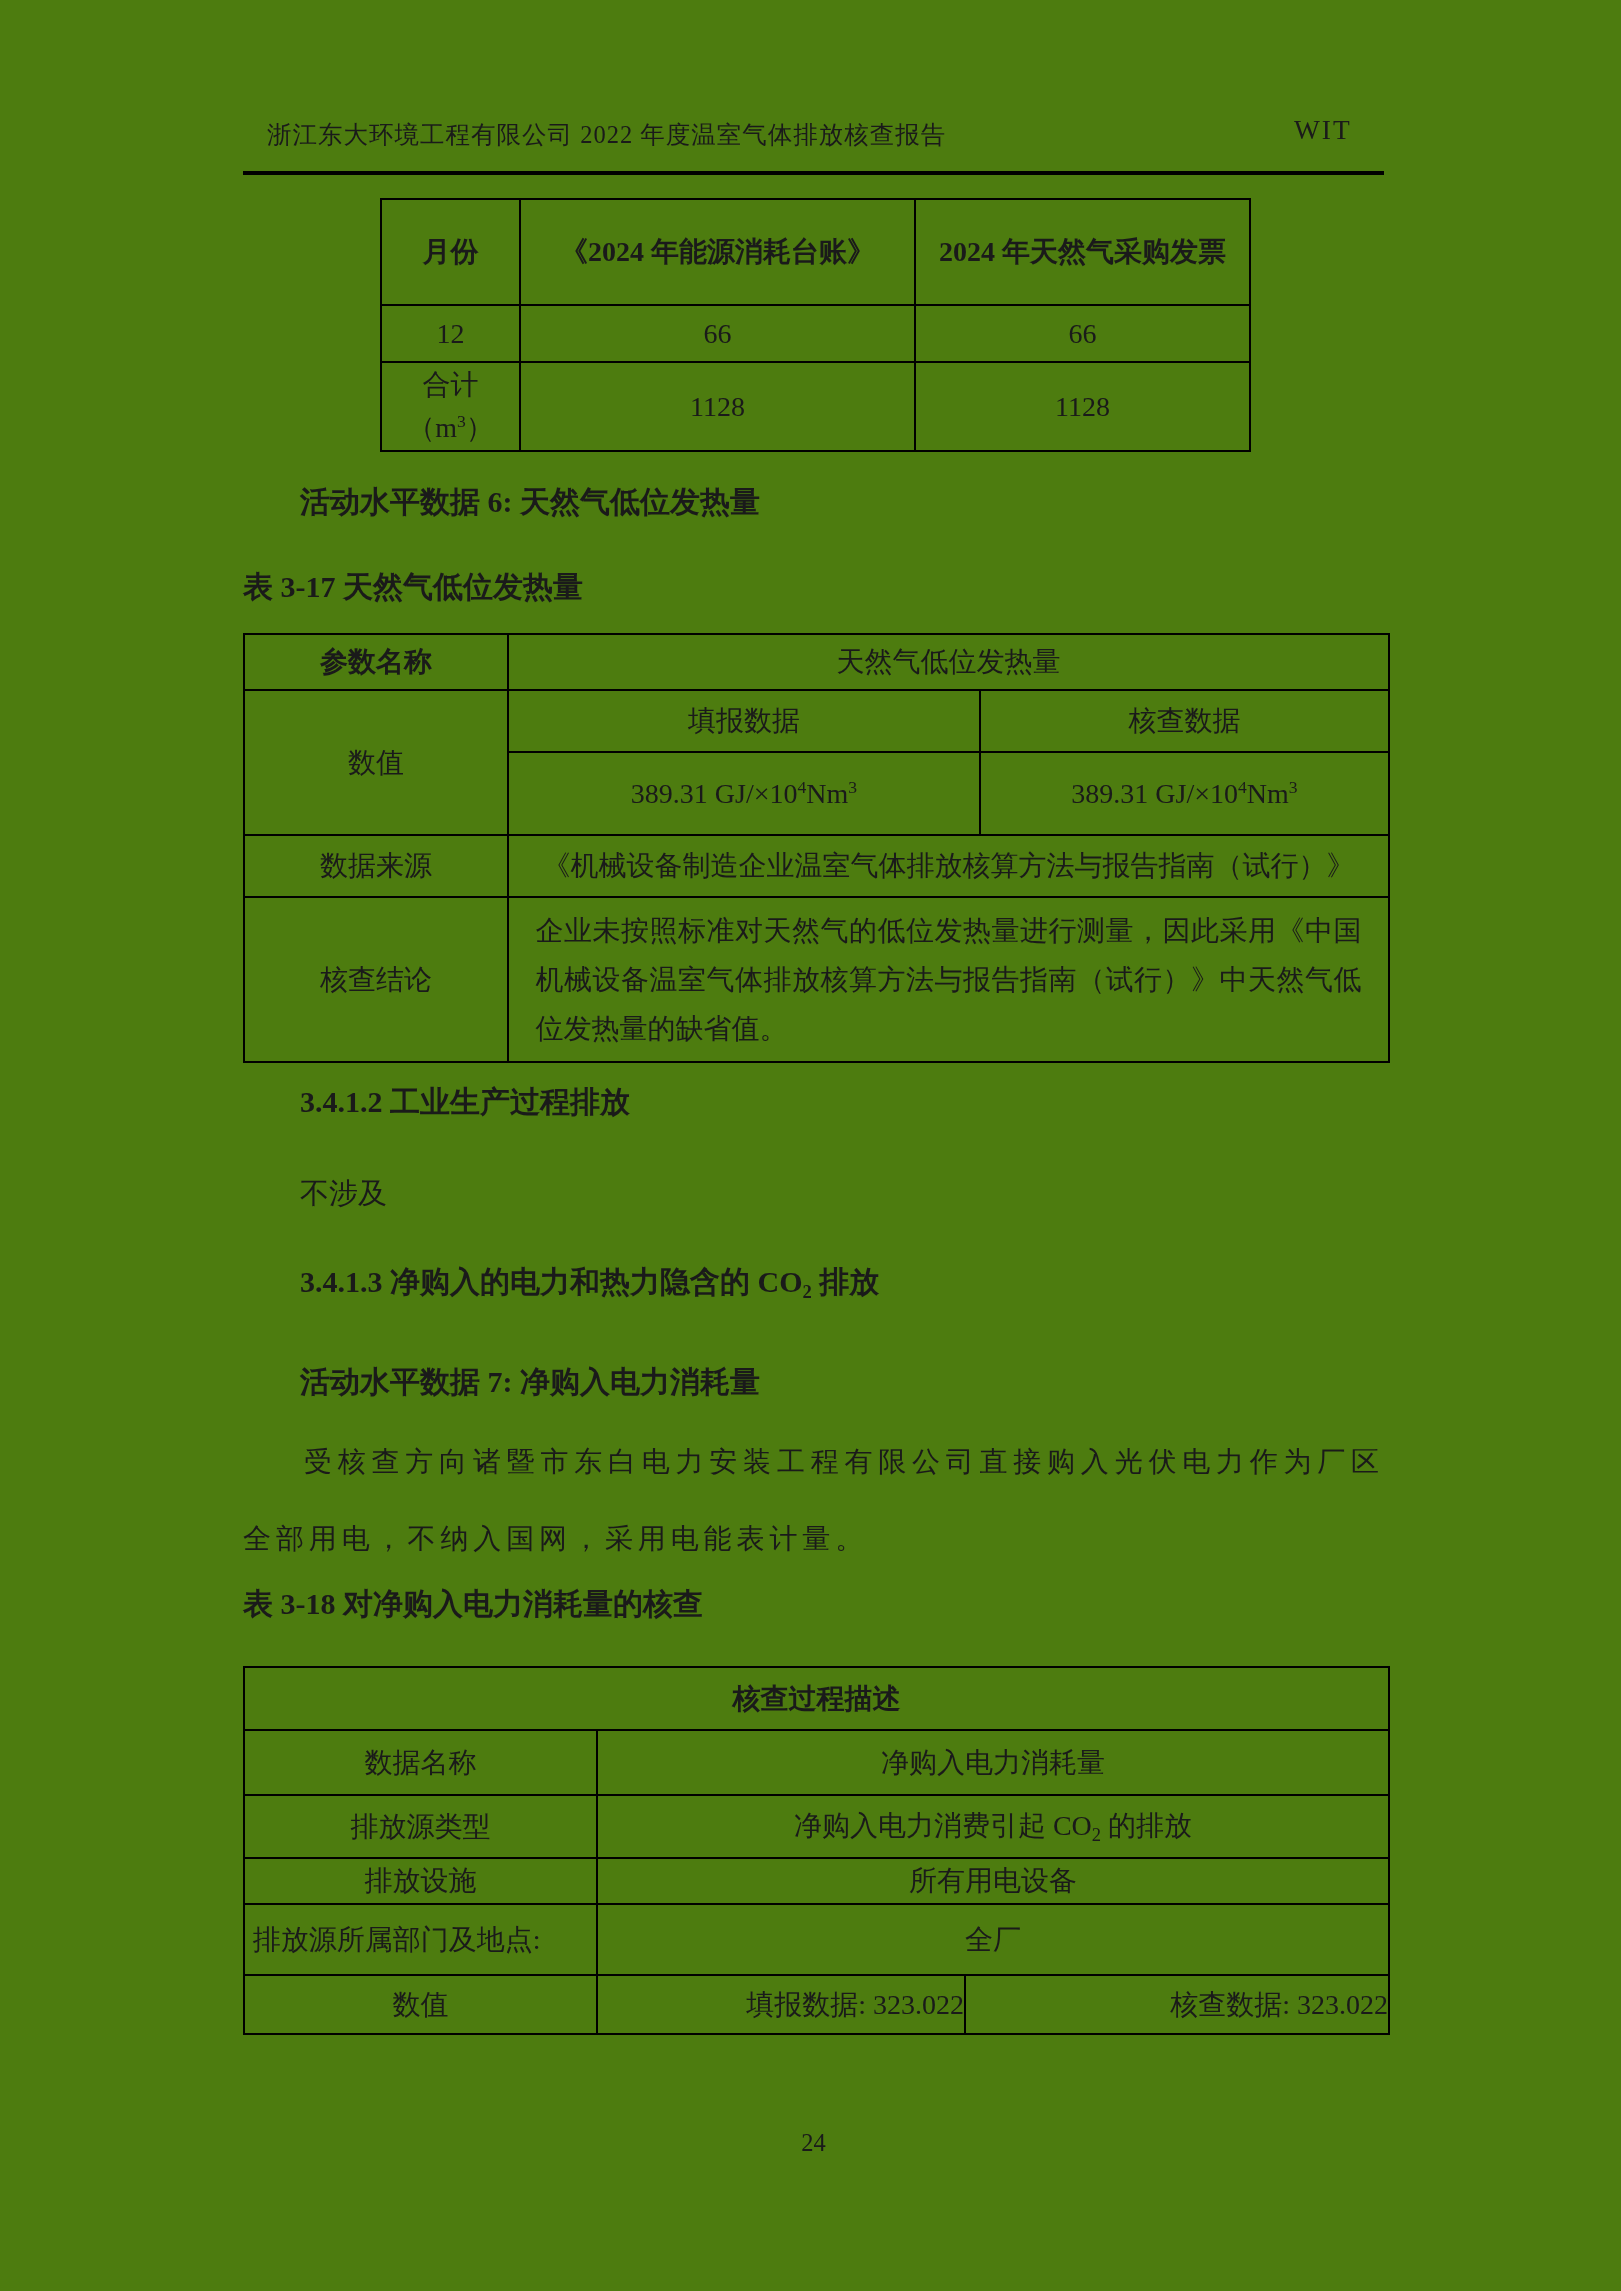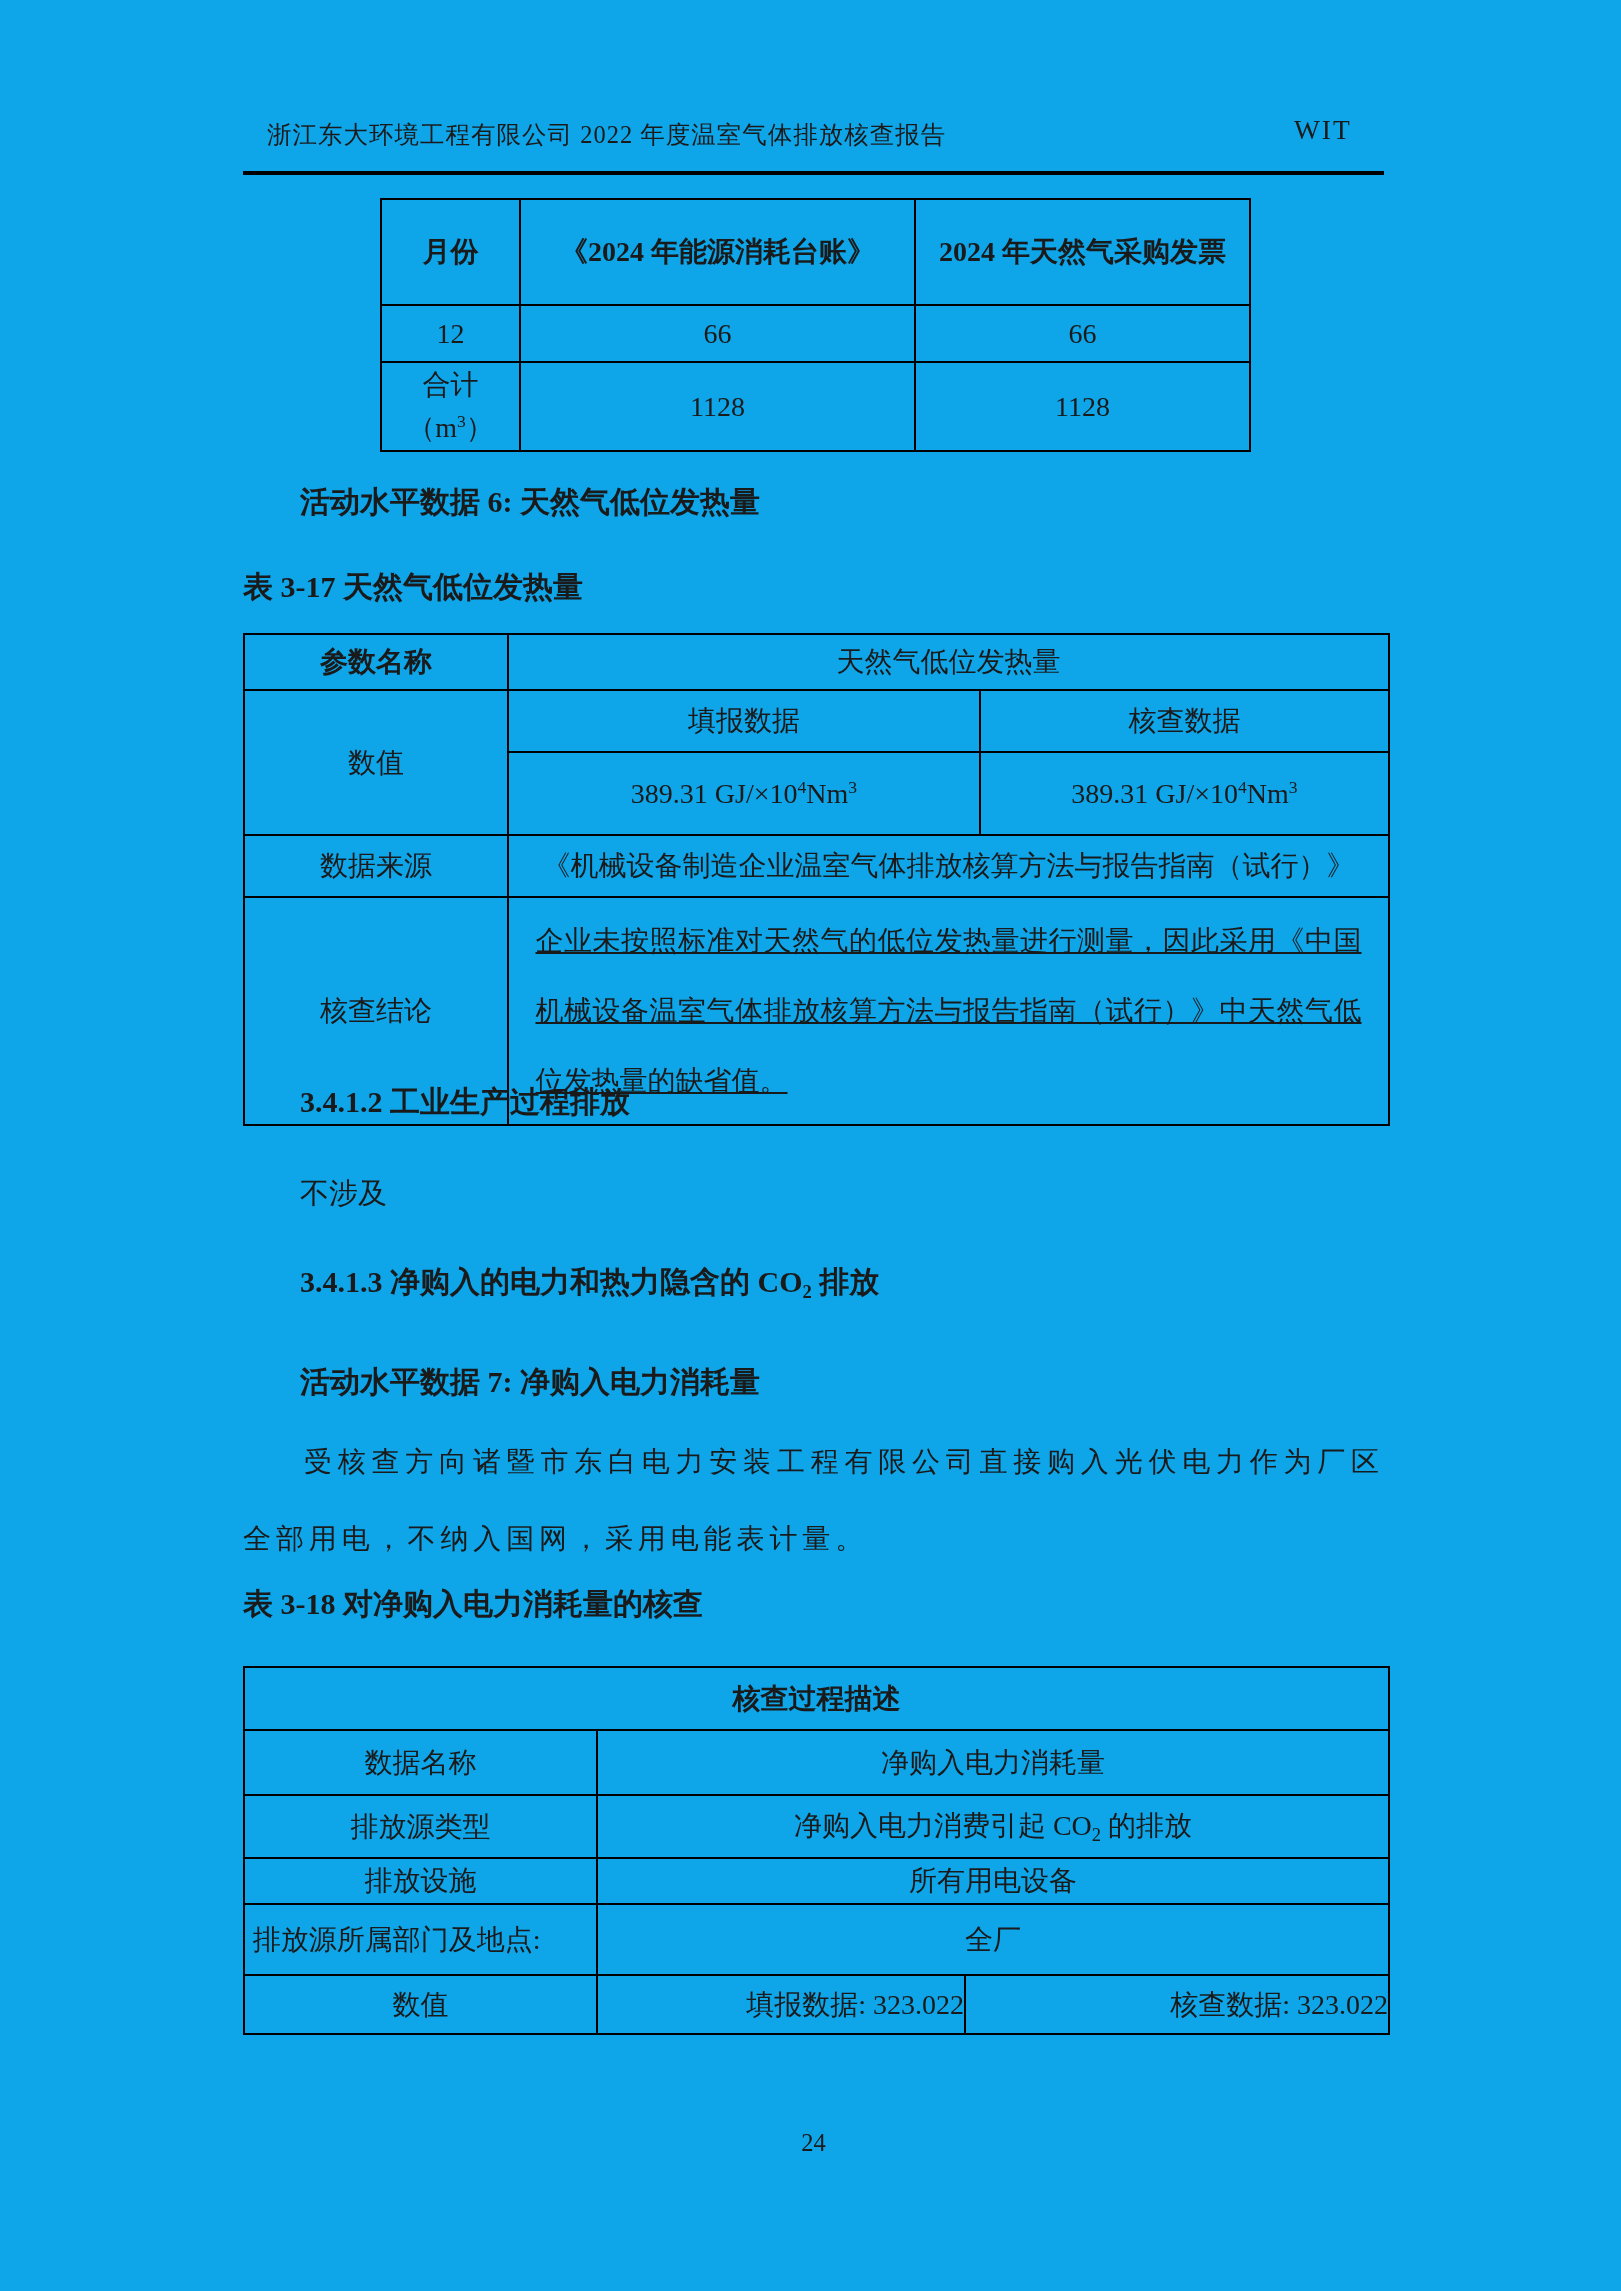--- a/index.html
+++ b/index.html
@@ -1,21 +1,21 @@
 <!DOCTYPE html>
 <html><head>
 <meta charset="utf-8">
 <style>
   * { margin: 0; padding: 0; box-sizing: border-box; }
   html, body { background: #ffffff; }
   .page {
     position: relative;
     width: 1621px;
     height: 2292px;
-    background: #0ea5e9;
+    background: #4d7c0f;
     color: #1a1a1a;
     font-family: "Liberation Serif", "DejaVu Serif", serif;
     overflow: hidden;
   }
   .hdr-title { position: absolute; left: 267px; top: 118px; font-size: 24.5px; letter-spacing: 1px; white-space: nowrap; }
   .hdr-logo  { position: absolute; left: 1294px; top: 115px; font-size: 27.4px; letter-spacing: 2px; }
   .hdr-rule  { position: absolute; left: 243px; top: 171px; width: 1141px; height: 3.9px; background: #000; }
 
   table.doc { border-collapse: collapse; table-layout: fixed; position: absolute; border-radius: 20px; }
   table.doc td {
@@ -34,21 +34,21 @@
   .t1 .hd td { font-weight: bold; }
 
   
   .heading { position: absolute; left: 300px; font-size: 30px; font-weight: bold; white-space: nowrap; }
   .plain   { position: absolute; left: 300px; font-size: 29px; white-space: nowrap; }
   .tbl-title { position: absolute; left: 243px; width: 1141px; text-align: left; font-size: 30px; font-weight: bold; }
 
   
   .t17 { left: 243px; top: 633px; width: 1145px; }
   .t17 .param { font-weight: bold; }
-  .t17 .conclusion { text-align: justify; padding: 7.8px 26.5px; line-height: 70px; text-decoration: underline; }
+  .t17 .conclusion { text-align: justify; padding: 7.8px 26.5px; line-height: 49px; }
 
   
   .para {
     position: absolute; left: 243px; top: 1423px; width: 1141px;
     font-size: 28px; line-height: 77px; text-align: justify;
     text-indent: 61px; letter-spacing: 4.9px;
   }
 
   
   .t18 { left: 243px; top: 1666px; width: 1145px; }

